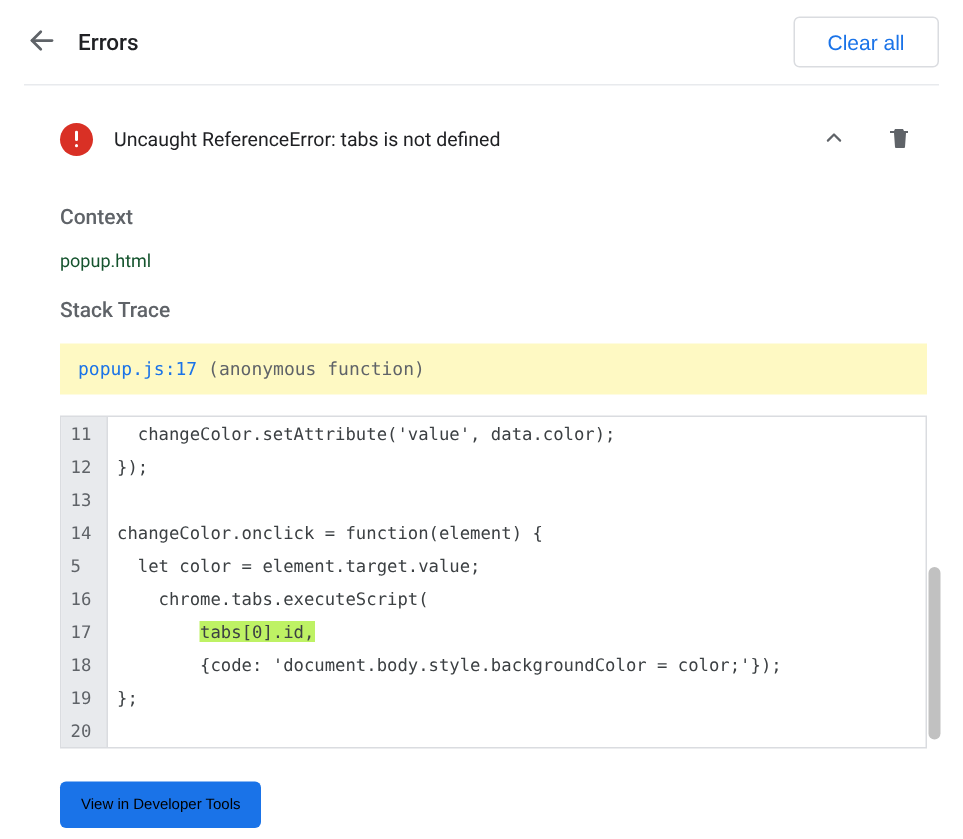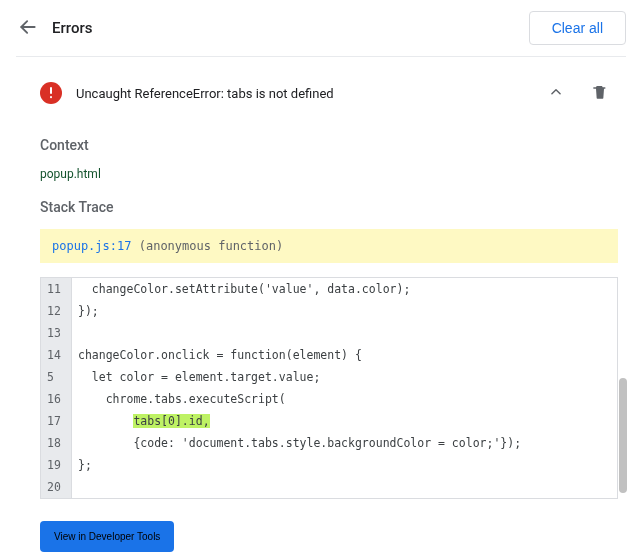--- a/index.html
+++ b/index.html
@@ -253,21 +253,21 @@
           <div>20</div>
         </div>
       <div class="codelines" id="codelines">
           <div>  changeColor.setAttribute('value', data.color);</div>
           <div>});</div>
           <div>&nbsp;</div>
           <div>changeColor.onclick = function(element) {</div>
           <div>  let color = element.target.value;</div>
           <div>    chrome.tabs.executeScript(</div>
           <div>        <span class="hl">tabs[0].id,</span></div>
-          <div>        {code: 'document.tabs.style.backgroundColor = color;'});</div>
+          <div>        {code: 'document.body.style.backgroundColor = color;'});</div>
           <div>};</div>
           <div>&nbsp;</div>
         </div>
     </div>
     <div class="scrollbar-track">
       <div class="scrollbar-thumb"></div>
     </div>
   </div>
 
   <button class="dev-tools-btn">View in Developer Tools</button>

